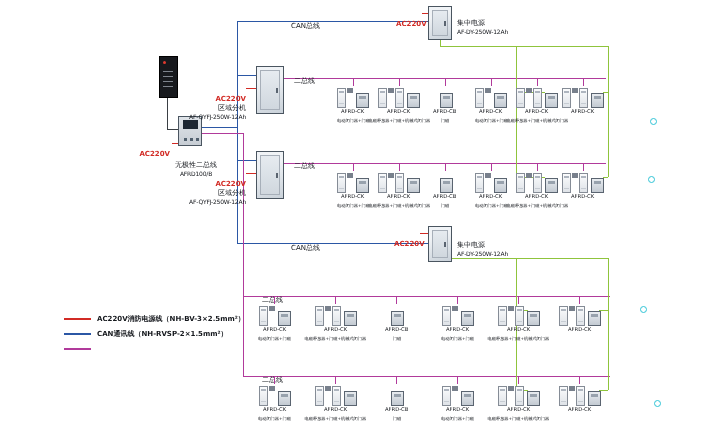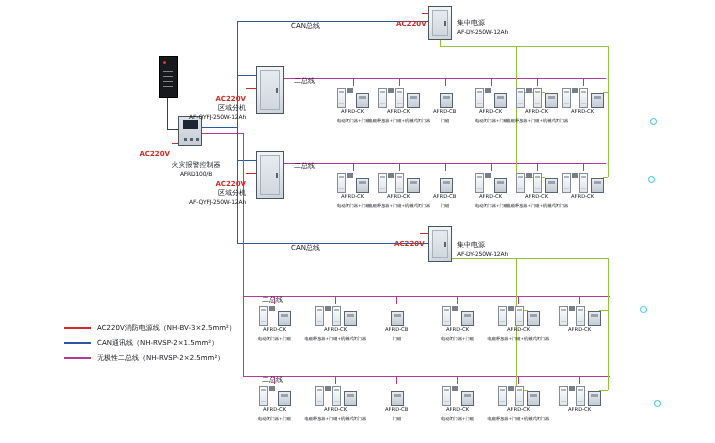--- a/index.html
+++ b/index.html
@@ -45,21 +45,21 @@
         background:linear-gradient(#fbfcfd,#dfe3e8);margin-right:1px;}
   .door::before{content:"";position:absolute;left:1px;right:1px;top:2px;height:2px;background:#aeb5bf;}
   .door::after{content:"";position:absolute;left:1px;right:1px;bottom:3px;height:1px;background:#c6ccd3;}
   .closer-cap{width:6px;height:5px;background:#78808c;margin:0 1px 15px 0;}
   .module-box{box-sizing:border-box;width:13px;height:15px;border:1px solid #5a6470;margin-left:2px;position:relative;
         background:linear-gradient(#e8ecf0,#c3cad2);}
   .module-box::before{content:"";position:absolute;top:2px;left:2px;right:2px;height:3px;background:#98a2ad;}
   .module-label{font-size:7px;transform:scale(.75);transform-origin:center top;line-height:1;margin-top:1px;white-space:nowrap;}
   .device-label{font-size:7px;transform:scale(.6);transform-origin:center top;line-height:1;margin-top:3px;white-space:nowrap;height:8px;}
   
-  #legend{position:absolute;left:64px;top:320px;}
+  #legend{position:absolute;left:64px;top:311px;font-weight:bold;}
   .legend-row{display:flex;align-items:center;height:15px;}
   .legend-line{width:27px;height:2px;margin-right:6px;background:#999;}
   .legend-label{font-size:7px;white-space:nowrap;}
   
   .cmark{position:absolute;width:5px;height:5px;border:1px solid #2fc4d6;border-radius:50%;}
 </style>
 </head>
 <body>
 
 <div id="stage">
@@ -103,21 +103,21 @@
   <div class="wire h grn" style="left:516px;top:390px;width:12px"></div>
   <div class="wire h grn" style="left:599px;top:390px;width:9px"></div>
 
   <div id="controller"></div>
 
   <div id="monitor">
       <span class="screen"></span>
     </div>
   <div class="txt red-txt r" style="left:118px;top:139px;width:52px">AC220V</div>
   <div class="txt c" style="left:156px;top:150px;width:80px">
-    <div>火灾报警控制器</div>
+    <div>无极性二总线</div>
     <div class="model">AFRD100/B</div>
   </div>
 
   <div class="cabinet" style="left:428px;top:6px;width:24px;height:34px"></div>
   <div class="txt red-txt" style="left:396px;top:9px">AC220V</div>
   <div class="txt" style="left:457px;top:8px">
     <div>集中电源</div>
     <div class="model">AF-DY-250W-12Ah</div>
   </div>
 
@@ -479,17 +479,16 @@
     <div class="legend-row">
       <span class="legend-line" style="background: rgb(210, 43, 37);"></span>
       <span class="legend-label">AC220V消防电源线（NH-BV-3×2.5mm²）</span>
     </div>
     <div class="legend-row">
       <span class="legend-line" style="background: rgb(43, 87, 165);"></span>
       <span class="legend-label">CAN通讯线（NH-RVSP-2×1.5mm²）</span>
     </div>
     <div class="legend-row">
       <span class="legend-line" style="background: rgb(177, 58, 155);"></span>
-      <span class="legend-label">无极性二总线（NH-RVSP-2×2.5mm²）</span>
     </div>
   </div>
 
 </div>
 
 </body></html>

